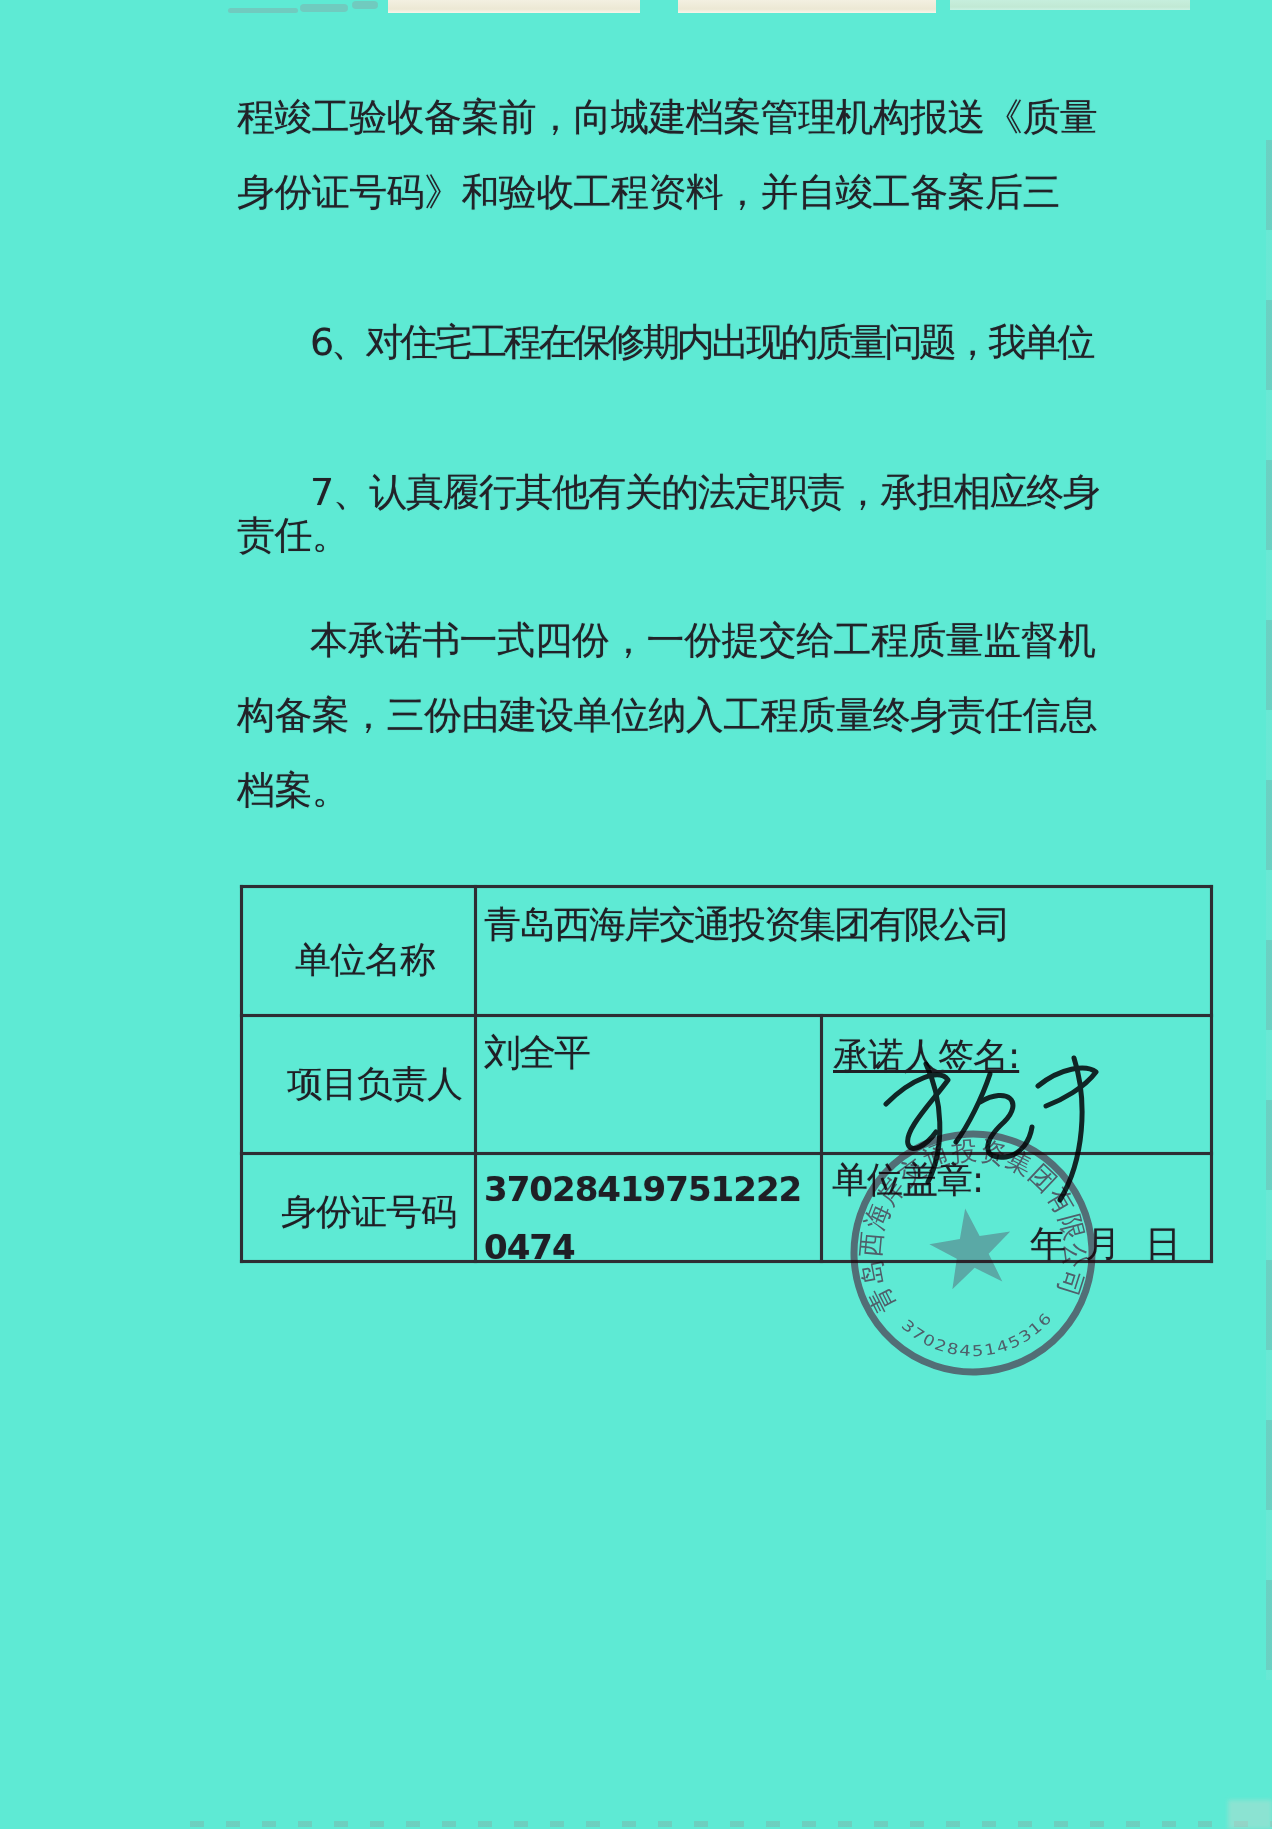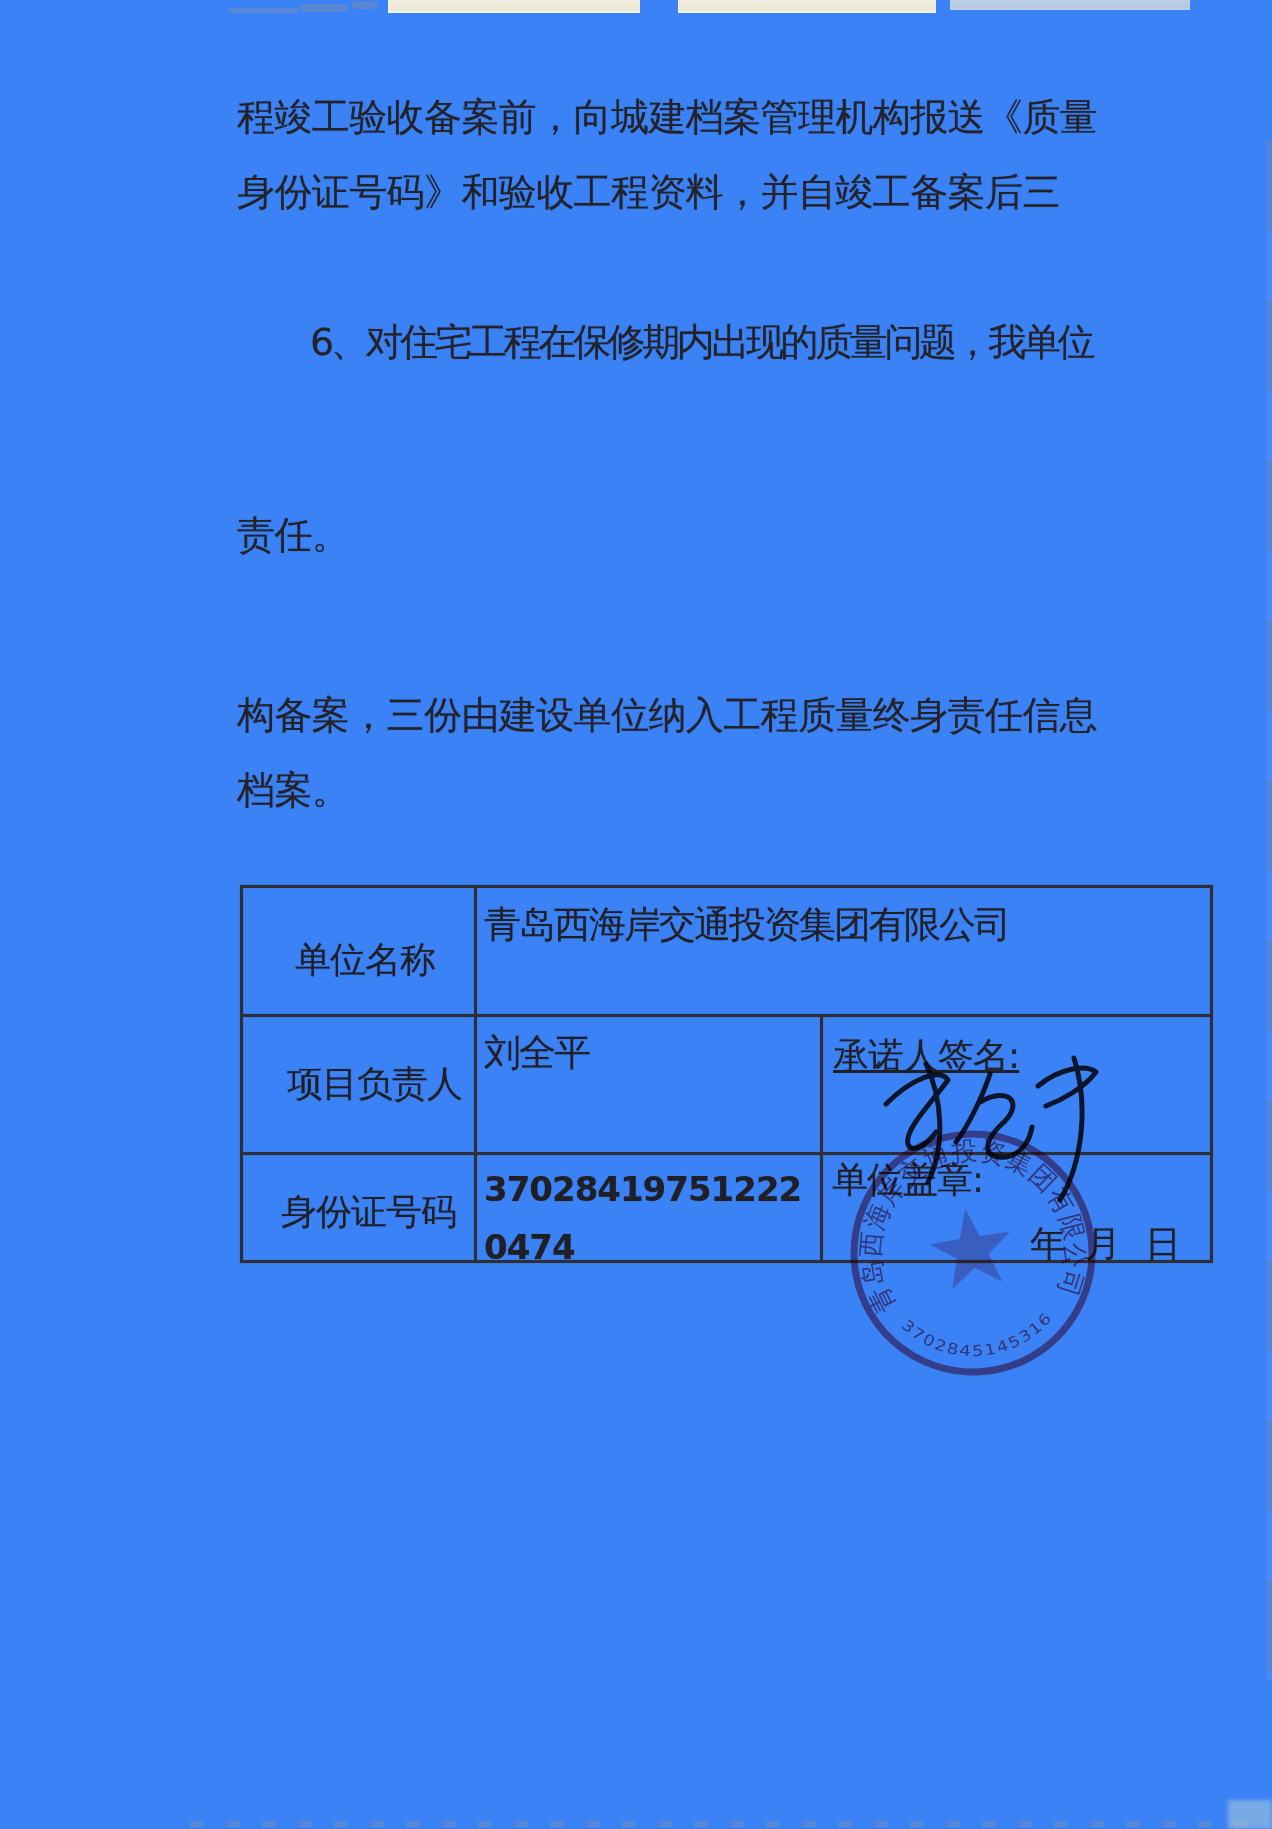--- a/index.html
+++ b/index.html
@@ -1,19 +1,19 @@
 <!DOCTYPE html>
 <html><head>
 <meta charset="utf-8">
 <style>
   html,body{margin:0;padding:0;background:#e9e9e9;}
   .page{
     position:relative;
     width:1272px;height:1829px;
-    background:#3b82f6;
+    background:#5eead4;
     overflow:hidden;
     font-family:"DejaVu Sans",sans-serif;
     color:#212127;
   }
   
   .ln{
     position:absolute;left:237px;
     font-size:38px;line-height:44px;
     letter-spacing:-0.6px;white-space:nowrap;
     color:#222228;
@@ -64,21 +64,23 @@
   <div class="smudge" style="left:228px;top:8px;width:70px;height:5px;"></div>
   <div class="smudge" style="left:300px;top:4px;width:48px;height:8px;"></div>
   <div class="smudge" style="left:352px;top:1px;width:26px;height:8px;"></div>
   <div class="right-edge"></div>
   <div class="bottom-band"></div>
   <div class="bottom-blob"></div>
 
   <div class="ln" style="top:95px;">程竣工验收备案前，向城建档案管理机构报送《质量</div>
   <div class="ln" style="top:170px;">身份证号码》和验收工程资料，并自竣工备案后三</div>
   <div class="ln indent sp-tight" style="top:320px;">6、对住宅工程在保修期内出现的质量问题，我单位</div>
+  <div class="ln indent sp-mid" style="top:470px;">7、认真履行其他有关的法定职责，承担相应终身</div>
   <div class="ln" style="top:513px;text-align:right;">责任。</div>
+  <div class="ln indent" style="top:618px;">本承诺书一式四份，一份提交给工程质量监督机</div>
   <div class="ln" style="top:693px;">构备案，三份由建设单位纳入工程质量终身责任信息</div>
   <div class="ln" style="top:768px;">档案。</div>
 
   <div class="tline" style="left:240px;top:885px;width:973px;height:3px;"></div>
   <div class="tline" style="left:240px;top:1260px;width:973px;height:3px;"></div>
   <div class="tline" style="left:240px;top:885px;width:3px;height:378px;"></div>
   <div class="tline" style="left:1210px;top:885px;width:3px;height:378px;"></div>
   <div class="tline" style="left:240px;top:1014px;width:973px;height:3px;"></div>
   <div class="tline" style="left:240px;top:1152px;width:973px;height:3px;"></div>
   <div class="tline" style="left:474px;top:885px;width:3px;height:378px;"></div>

